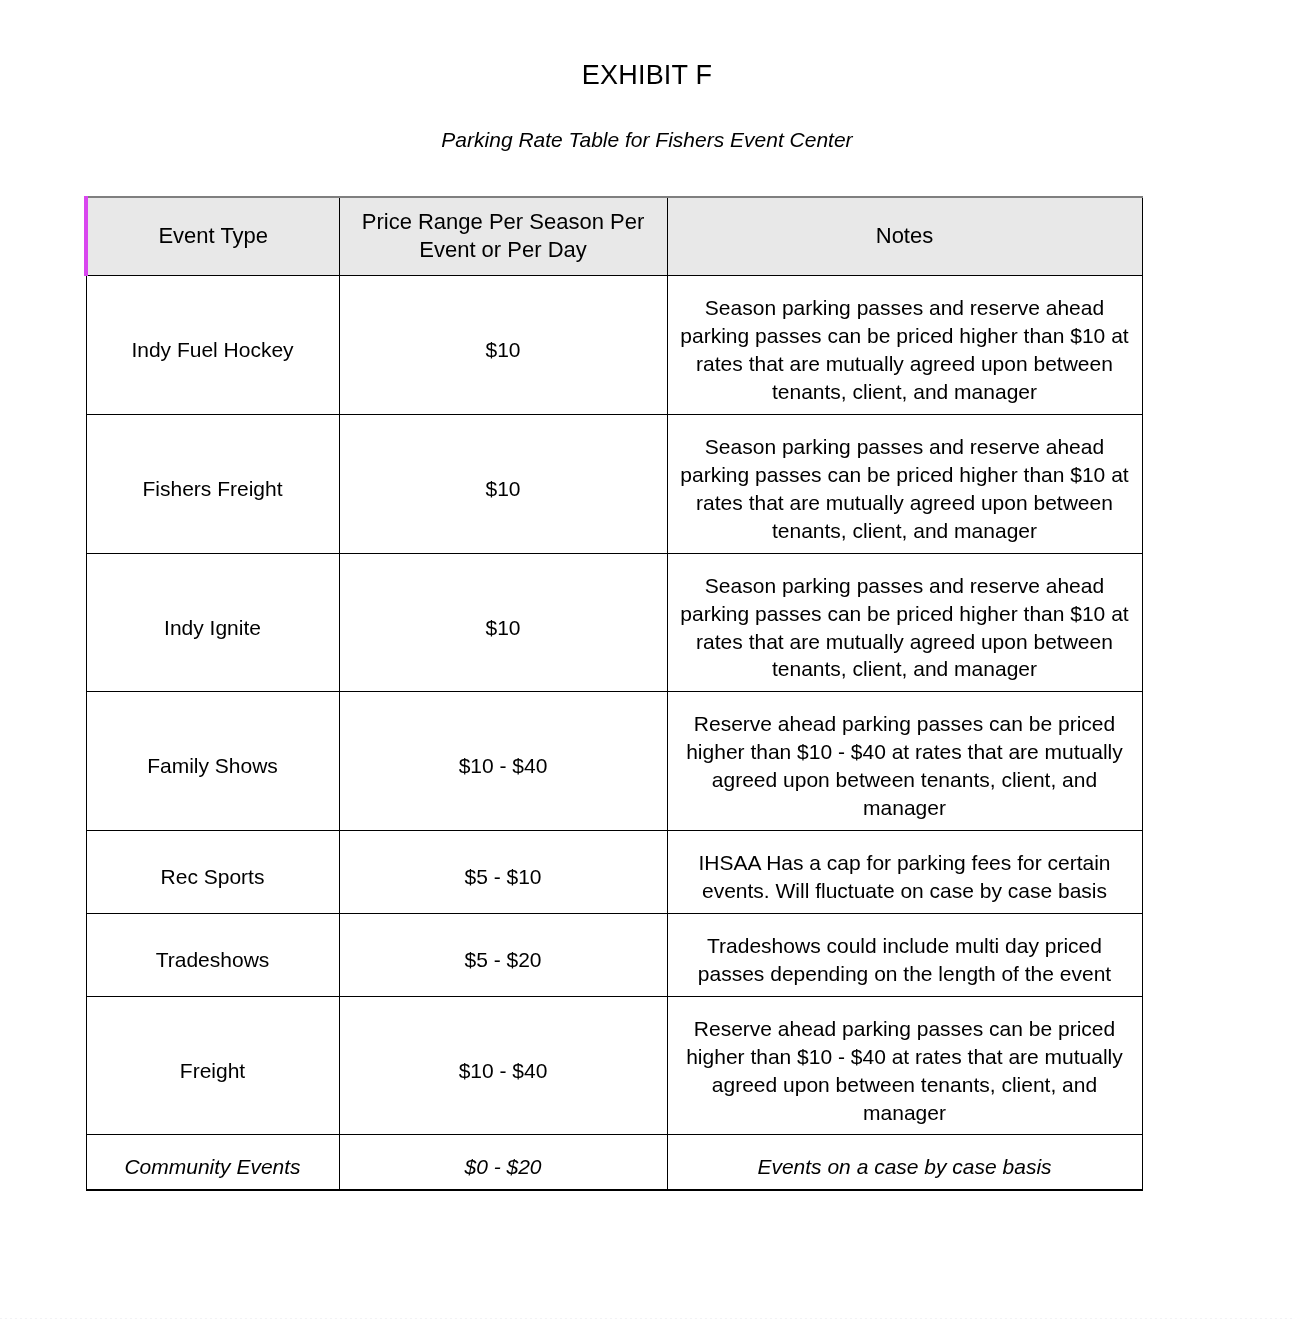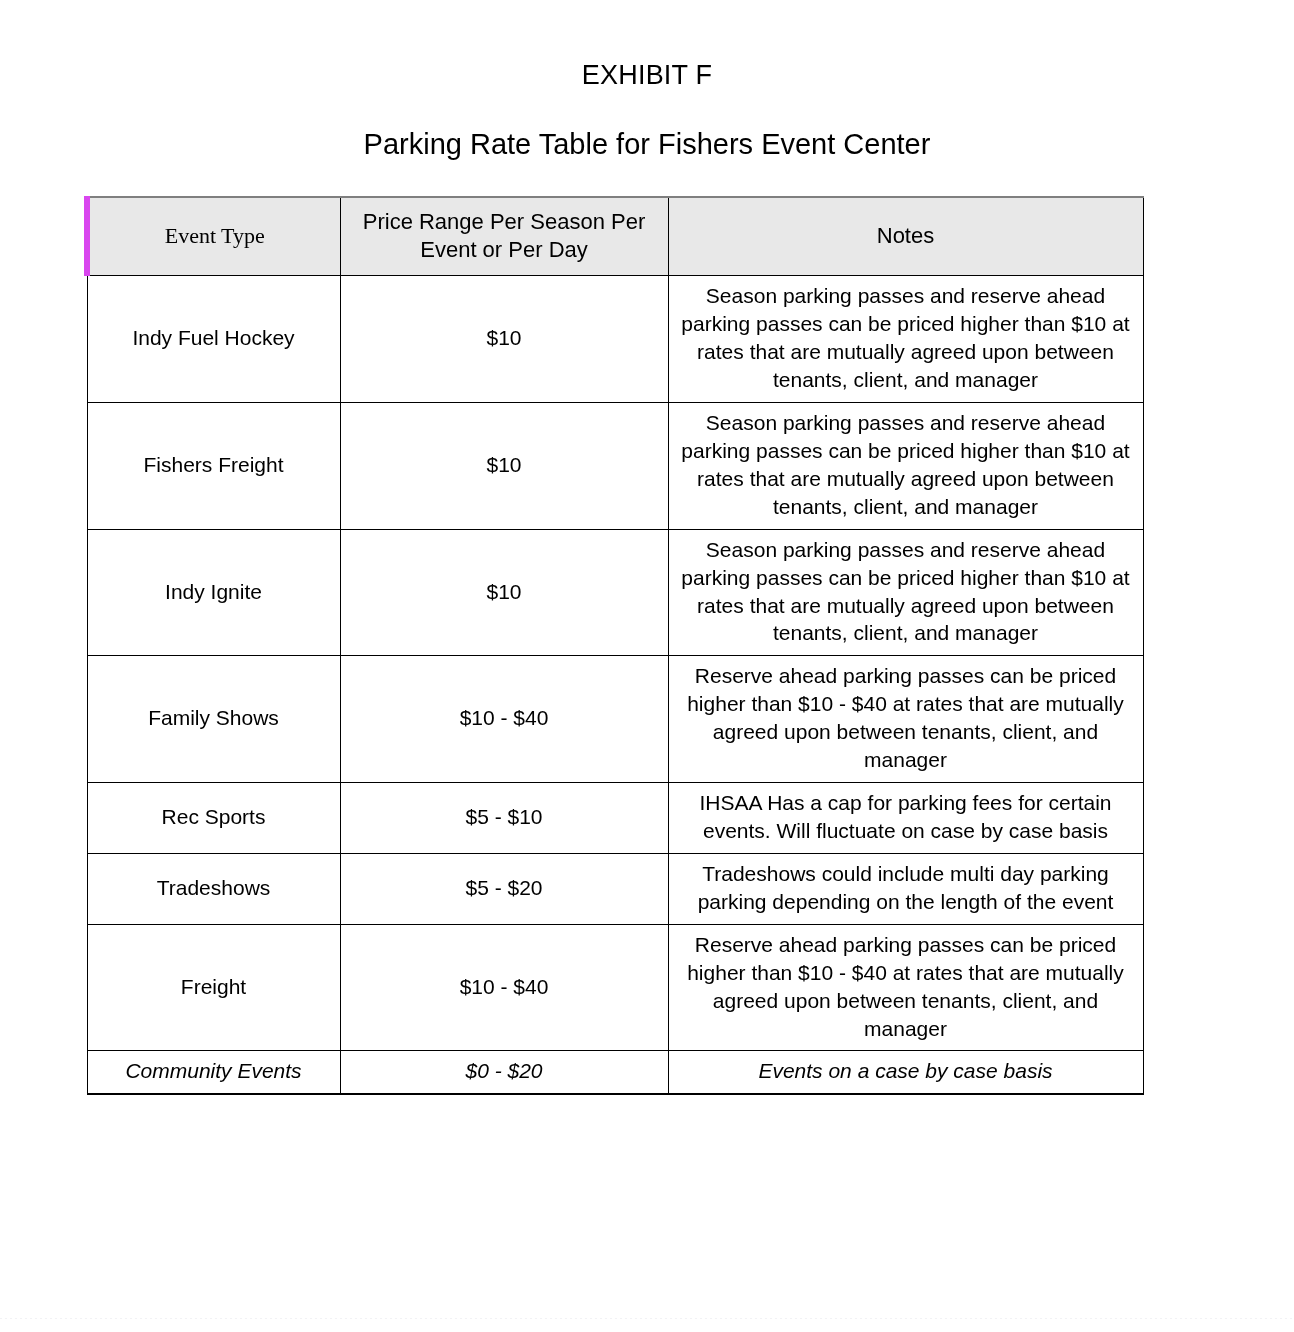--- a/index.html
+++ b/index.html
@@ -28,25 +28,26 @@
     font-size: 27px;
     font-weight: 400;
     letter-spacing: 0.2px;
     color: #000;
     margin: 0;
     padding-top: 60px;
   }
   .doc-title {
     text-align: center;
     font-family: "Liberation Sans", sans-serif;
-    font-size: 29px;
+    font-size: 21px;
     font-weight: 400;
     color: #000;
     margin: 0;
     padding-top: 37px;
+    font-style: italic;
   }
 
   
   .table-wrap {
     position: absolute;
     left: 84px;
     top: 196px;
     width: 1056px;
   }
   table.rate-table {
@@ -70,27 +71,27 @@
   table.rate-table thead th {
     background: #e8e8e8;
     border-top: 2px solid #7f7f7f;
     border-bottom: 1px solid #000;
     font-weight: 400;
     font-size: 22px;
     line-height: 1.28;
     padding: 10px 8px 11px 8px;
     height: 48px;
   }
-  table.rate-table thead th.th-type { border-left: 6px solid #d946ef; font-family: Liberation Serif, serif; }
+  table.rate-table thead th.th-type { border-left: 4px solid #d946ef; }
   table.rate-table thead th.th-notes { border-right: 1px solid #000; }
 
   table.rate-table tbody td {
     font-size: 21px;
     line-height: 1.33;
-    padding: 6px 9px 8px 9px;
+    padding: 18px 9px 8px 9px;
   }
   td.cell-type  { font-size: 21.5px; }
   td.cell-price { font-size: 21.5px; }
   td.cell-notes { font-size: 21.5px; }
 
   
   tbody tr.sep-gray > td { border-top-color: #7f7f7f; }
 
   tbody tr:last-child > td { border-bottom: 2px solid #000; font-style: italic; }
 
@@ -158,21 +159,21 @@
 
         <tr class="sep-gray">
           <td class="cell-type">Rec Sports</td>
           <td class="cell-price">$5 - $10</td>
           <td class="cell-notes">IHSAA Has a cap for parking fees for certain events. Will fluctuate on case by case basis</td>
         </tr>
 
         <tr class="sep-gray">
           <td class="cell-type">Tradeshows</td>
           <td class="cell-price">$5 - $20</td>
-          <td class="cell-notes">Tradeshows could include multi day parking parking depending on the length of the event</td>
+          <td class="cell-notes">Tradeshows could include multi day priced passes depending on the length of the event</td>
         </tr>
 
         <tr class="sep-gray">
           <td class="cell-type">Freight</td>
           <td class="cell-price">$10 - $40</td>
           <td class="cell-notes">Reserve ahead parking passes can be priced higher than $10 - $40 at rates that are mutually agreed upon between tenants, client, and manager</td>
         </tr>
 
         <tr class="sep-gray">
           <td class="cell-type">Community Events</td>

